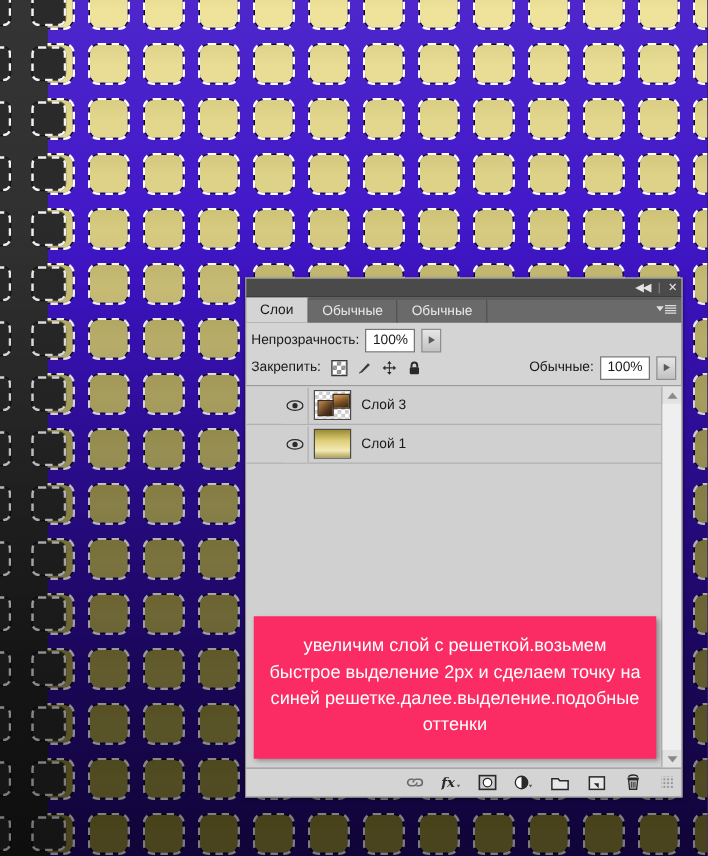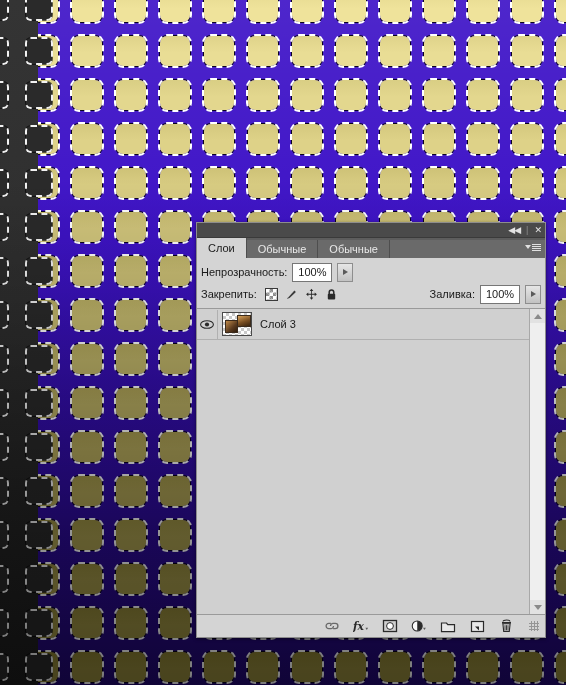--- a/index.html
+++ b/index.html
@@ -129,21 +129,21 @@
   .spacer{flex:1;}
 
   
   .layer-list{
     flex:1;background:#d0d0d0;border-top:1px solid #9a9a9a;border-bottom:1px solid #9a9a9a;
     margin:3px 0 0 0;position:relative;overflow:hidden;display:flex;flex-direction:column;
   }
   .layer-rows{position:absolute;left:0;top:0;right:15px;bottom:0;overflow:hidden;}
   .layer-row{
     height:30px;display:flex;align-items:center;
-    border-bottom:1px solid #b0b0b0;background:#d0d0d0;cursor:pointer;
+    border-bottom:1px solid #b0b0b0;background:#d0d0d0;cursor:pointer;padding-left:29px;
   }
   .layer-row.selected{background:#2f96ec;}
   .eye-cell{
     width:20px;height:29px;flex:none;display:flex;align-items:center;justify-content:center;
     border-right:1px solid #b0b0b0;background:#d0d0d0;cursor:pointer;
   }
   .eye{width:14px;height:9px;position:relative;}
   .eye svg{display:block;}
   .thumb{
     width:30px;height:24px;margin:0 8px 0 4px;flex:none;border:1px solid #4a4a4a;
@@ -500,21 +500,21 @@
           </svg>
       </span>
       <span class="lk">
         <svg width="13" height="13" viewBox="0 0 13 13">
             <path d="M4.2 6 V4.3 a2.3 2.3 0 0 1 4.6 0 V6" stroke="#2a2a2a" stroke-width="1.5" fill="none"></path>
             <rect x="2.8" y="5.8" width="7.4" height="5.6" rx="1" fill="#2a2a2a"></rect>
           </svg>
       </span>
     </div>
     <span class="spacer"></span>
-    <span class="field-label">Заливка:</span>
+    <span class="field-label">Обычные:</span>
     <div class="numfield">100%</div>
     <div class="spin">
         <span class="caret-right"></span>
       </div>
   </div>
 
   <div class="layer-list">
     <div class="layer-rows">
 
       <div class="layer-row">
@@ -528,21 +528,36 @@
         </div>
         <div class="thumb">
           <span class="thumb-checker"></span>
           <span class="mini mini-a"></span>
           <span class="mini mini-b"></span>
         </div>
         <span class="layer-name">Слой 3</span>
       </div>
 
 
-
+      <div class="layer-row">
+        <div class="eye-cell">
+          <span class="eye">
+            <svg width="14" height="9" viewBox="0 0 14 9">
+                <ellipse cx="7" cy="4.5" rx="6.4" ry="3.8" fill="none" stroke="#2a2a2a" stroke-width="1.1"></ellipse>
+                <circle cx="7" cy="4.5" r="2.1" fill="#2a2a2a"></circle>
+              </svg>
+          </span>
+        </div>
+        <div class="thumb">
+          <span class="thumb-yellow"></span>
+        </div>
+        <span class="layer-name">Слой 1</span>
+      </div>
+
+      <div class="annotation">увеличим слой с решеткой.возьмем быстрое выделение 2px и сделаем точку на синей решетке.далее.выделение.подобные оттенки</div>
     </div>
 
     <div class="vscroll">
       <div class="sb-arrow">
           <span class="sb-up"></span>
         </div>
       <div class="sb-track"></div>
       <div class="sb-arrow">
           <span class="sb-down"></span>
         </div>

